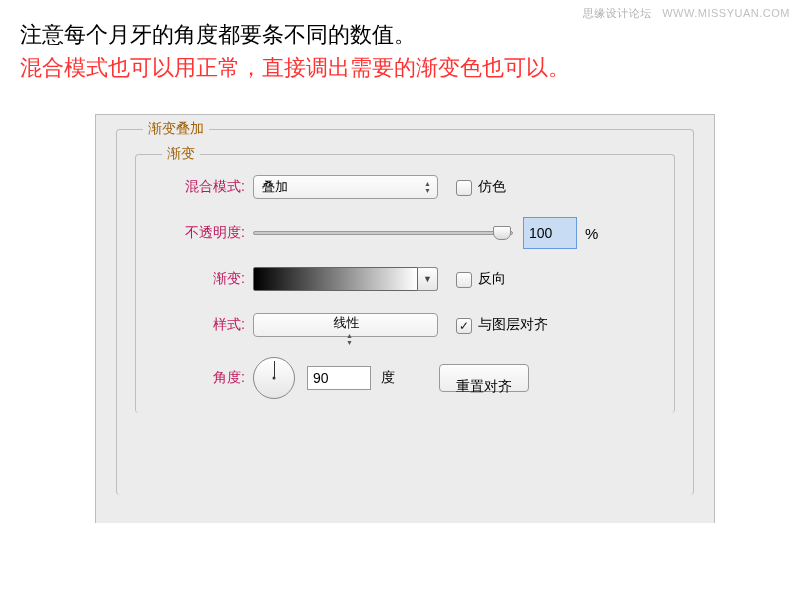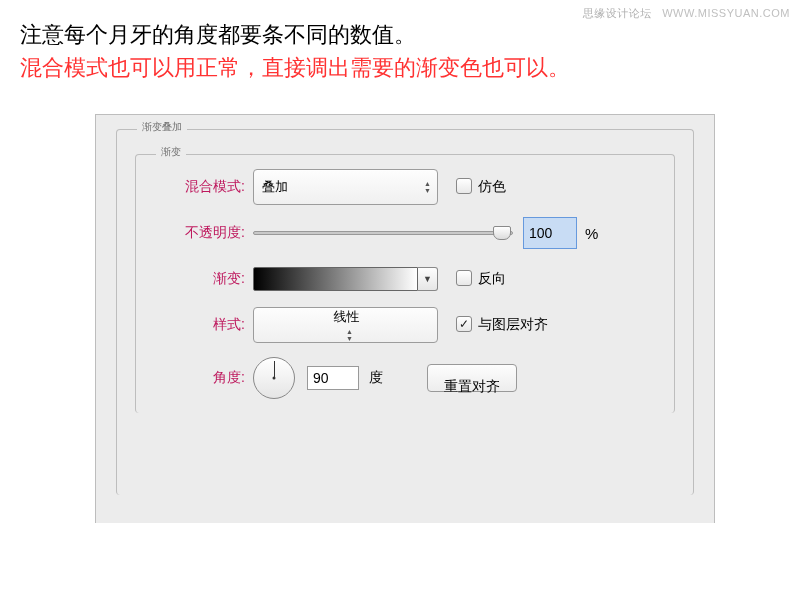--- a/index.html
+++ b/index.html
@@ -38,25 +38,25 @@
     .fieldset-outer {
       position: relative;
       border: 1px solid #bdbdbd;
       border-radius: 4px;
       padding: 20px 18px 82px 18px;
       border-bottom: none;
     }
     .fs-label {
       position: absolute;
       top: -10px;
-      left: 20px;
+      left: 26px;
       background: #ececec;
       padding: 0 5px;
-      font-size: 10px;
-      color: #737373;
+      font-size: 14px;
+      color: #a16207;
     }
     .fieldset-inner {
       position: relative;
       border: 1px solid #bdbdbd;
       border-radius: 4px;
       margin-top: 4px;
       padding: 18px 14px 14px 14px;
       border-bottom: none;
     }
     .row {
@@ -70,21 +70,21 @@
       width: 95px;
       text-align: right;
       font-size: 14px;
       color: #be185d;
       margin-right: 8px;
     }
     .select {
       display: inline-flex;
       align-items: center;
       justify-content: space-between;
-      height: 36px;
+      height: 24px;
       background: linear-gradient(#fdfdfd, #f0f0f0);
       border: 1px solid #9c9c9c;
       border-radius: 4px;
       font-size: 13px;
       padding: 0 6px 0 8px;
       box-shadow: 0 1px 0 rgba(255,255,255,0.6) inset;
     }
     .select .arrows {
       display: flex;
       flex-direction: column;
@@ -125,21 +125,21 @@
       border: 1px solid #6699dd;
       background: #fff;
       font-size: 14px;
       padding: 0 5px;
       margin-left: 10px;
     }
     .num-input.sel { background: #c8dcf4; }
     .pct { margin-left: 8px; font-size: 15px; }
     .checkbox {
       display: inline-flex;
-      align-items: flex-start;
+      align-items: flex-end;
       margin-left: 18px;
       font-size: 14px;
     }
     .checkbox .box {
       width: 16px;
       height: 16px;
       border: 1px solid #888;
       background: linear-gradient(#fff, #e8e8e8);
       border-radius: 3px;
       margin-right: 6px;
@@ -191,21 +191,21 @@
       position: absolute;
       left: 50%;
       top: 50%;
       width: 3px;
       height: 3px;
       background: #333;
       border-radius: 50%;
       transform: translate(-50%, -50%);
     }
     .angle-input {
-      width: 52px;
+      width: 64px;
       height: 24px;
       border: 1px solid #999;
       background: #fff;
       font-size: 14px;
       padding: 0 5px;
       margin-left: 12px;
     }
     .deg { margin-left: 10px; font-size: 14px; }
     .reset-btn {
       height: 26px;

